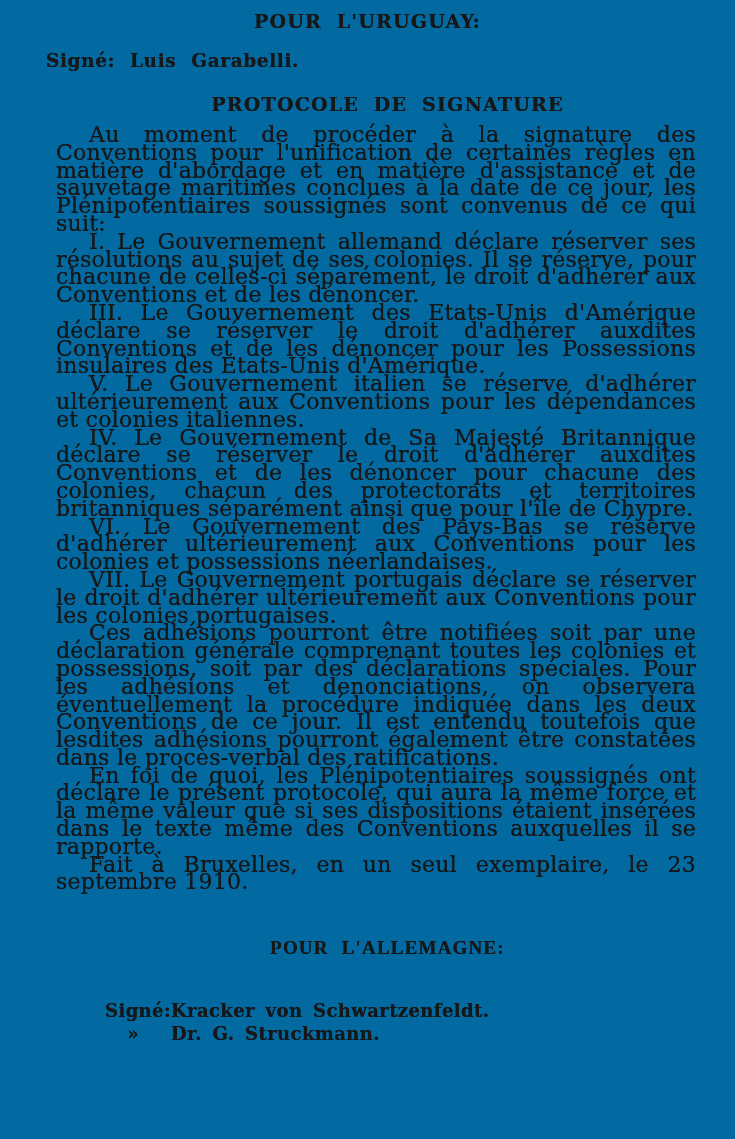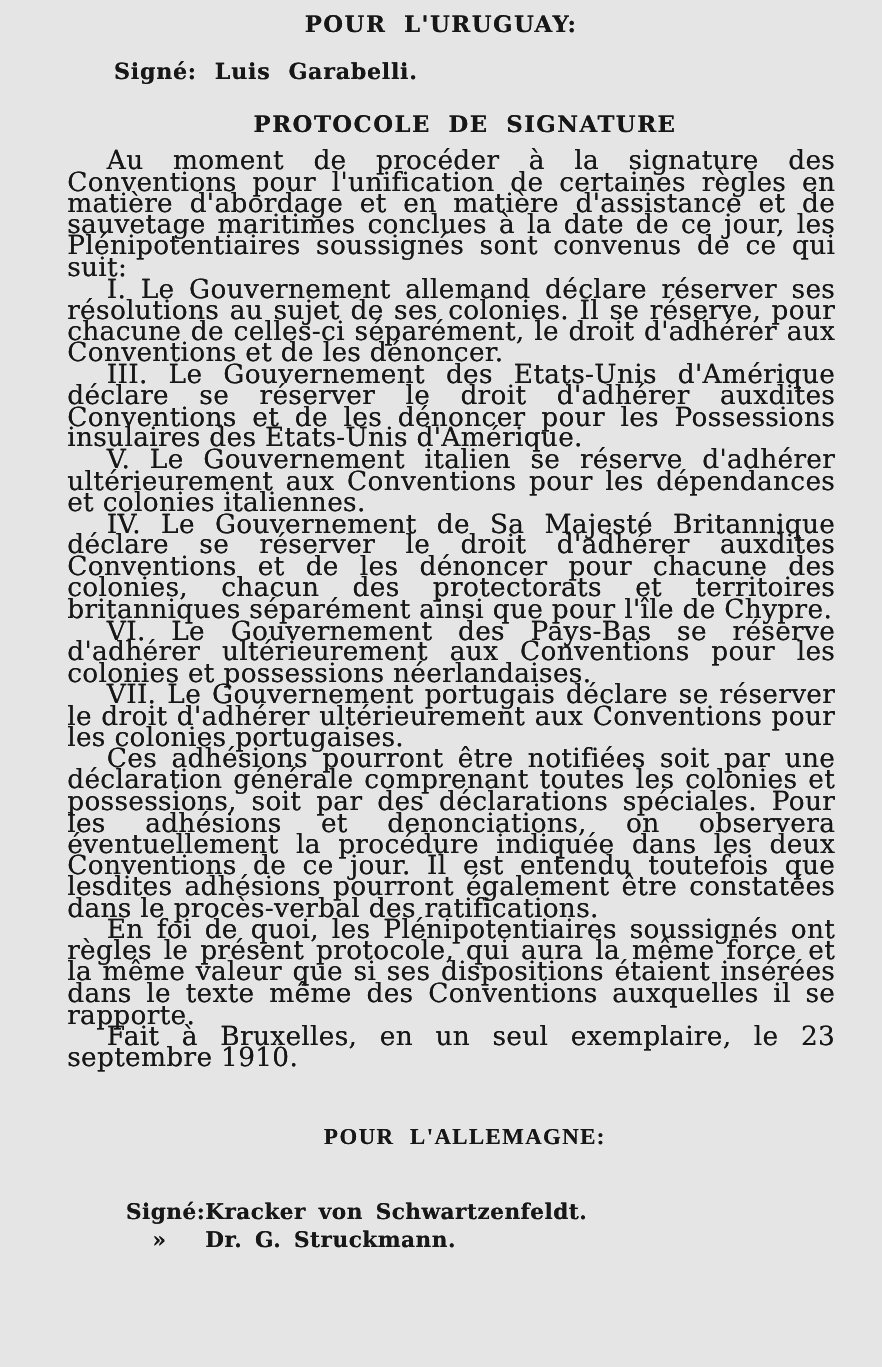--- a/index.html
+++ b/index.html
@@ -5,39 +5,39 @@
   html, body {
     margin: 0;
     padding: 0;
     background: #ffffff;
   }
   .page {
     position: relative;
     width: 735px;
     height: 1139px;
     box-sizing: border-box;
-    background: #e5e5e5;
+    background: #0369a1;
     color: #171717;
     font-family: "DejaVu Serif", "Liberation Serif", serif;
     overflow: hidden;
     padding-top: 10px;
     text-shadow: 0 0 0.45px rgba(20,20,20,0.85);
   }
   .heading {
     text-align: center;
     font-weight: 700;
     font-size: 19px;
     letter-spacing: 1.2px;
     word-spacing: 7px;
     line-height: 22px;
     margin-left: 40px;
   }
   .heading.uruguay { margin: 0 0 0 0; }
   .signed-line {
-    margin: 18px 0 0 95px;
+    margin: 18px 0 0 46px;
     font-size: 18.5px;
     font-weight: 600;
     letter-spacing: 0.6px;
     word-spacing: 8px;
     line-height: 22px;
   }
   .heading.protocol { margin-top: 21px; }
   .body-text {
     margin: 11px auto 0 56px;
     width: 640px;
@@ -85,21 +85,21 @@
 
   <div class="body-text">
     <p>Au moment de procéder à la signature des Conventions pour l'unification de certaines règles en matière d'abordage et en matière d'assistance et de sauvetage maritimes conclues à la date de ce jour, les Plénipotentiaires soussignés sont convenus de ce qui suit:</p>
     <p>I. Le Gouvernement allemand déclare réserver ses résolutions au sujet de ses colonies. Il se réserve, pour chacune de celles-ci séparément, le droit d'adhérer aux Conventions et de les dénoncer.</p>
     <p>III. Le Gouvernement des Etats-Unis d'Amérique déclare se réserver le droit d'adhérer auxdites Conventions et de les dénoncer pour les Possessions insulaires des Etats-Unis d'Amérique.</p>
     <p>V. Le Gouvernement italien se réserve d'adhérer ultérieurement aux Conventions pour les dépendances et colonies italiennes.</p>
     <p>IV. Le Gouvernement de Sa Majesté Britannique déclare se réserver le droit d'adhérer auxdites Conventions et de les dénoncer pour chacune des colonies, chacun des protectorats et territoires britanniques séparément ainsi que pour l'île de Chypre.</p>
     <p>VI. Le Gouvernement des Pays-Bas se réserve d'adhérer ultérieurement aux Conventions pour les colonies et possessions néerlandaises.</p>
     <p>VII. Le Gouvernement portugais déclare se réserver le droit d'adhérer ultérieurement aux Conventions pour les colonies portugaises.</p>
     <p>Ces adhésions pourront être notifiées soit par une déclaration générale comprenant toutes les colonies et possessions, soit par des déclarations spéciales. Pour les adhésions et denonciations, on observera éventuellement la procédure indiquée dans les deux Conventions de ce jour. Il est entendu toutefois que lesdites adhésions pourront également être constatées dans le procès-verbal des ratifications.</p>
-    <p>En foi de quoi, les Plénipotentiaires soussignés ont règles le présent protocole, qui aura la même force et la même valeur que si ses dispositions étaient insérées dans le texte même des Conventions auxquelles il se rapporte.</p>
+    <p>En foi de quoi, les Plénipotentiaires soussignés ont déclare le présent protocole, qui aura la même force et la même valeur que si ses dispositions étaient insérées dans le texte même des Conventions auxquelles il se rapporte.</p>
     <p>Fait à Bruxelles, en un seul exemplaire, le 23 septembre 1910.</p>
   </div>
 
   <div class="heading allemagne">POUR L'ALLEMAGNE:</div>
 
   <div class="signature-block">
     <div class="signature-row">
       <span class="sig-prefix">Signé:</span>
       <span class="sig-name">Kracker von Schwartzenfeldt.</span>
     </div>

